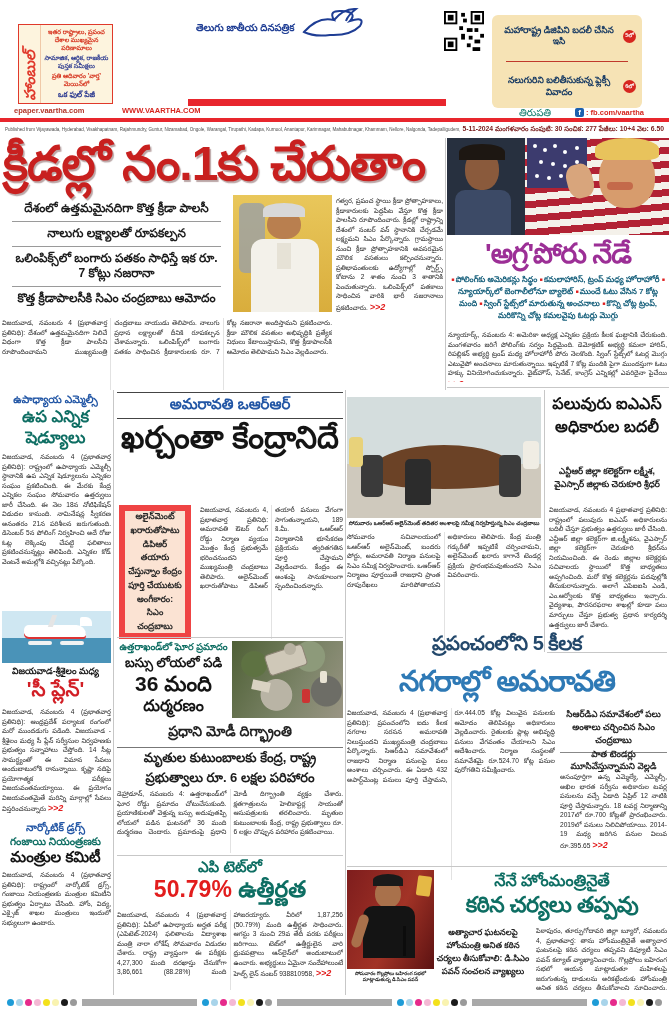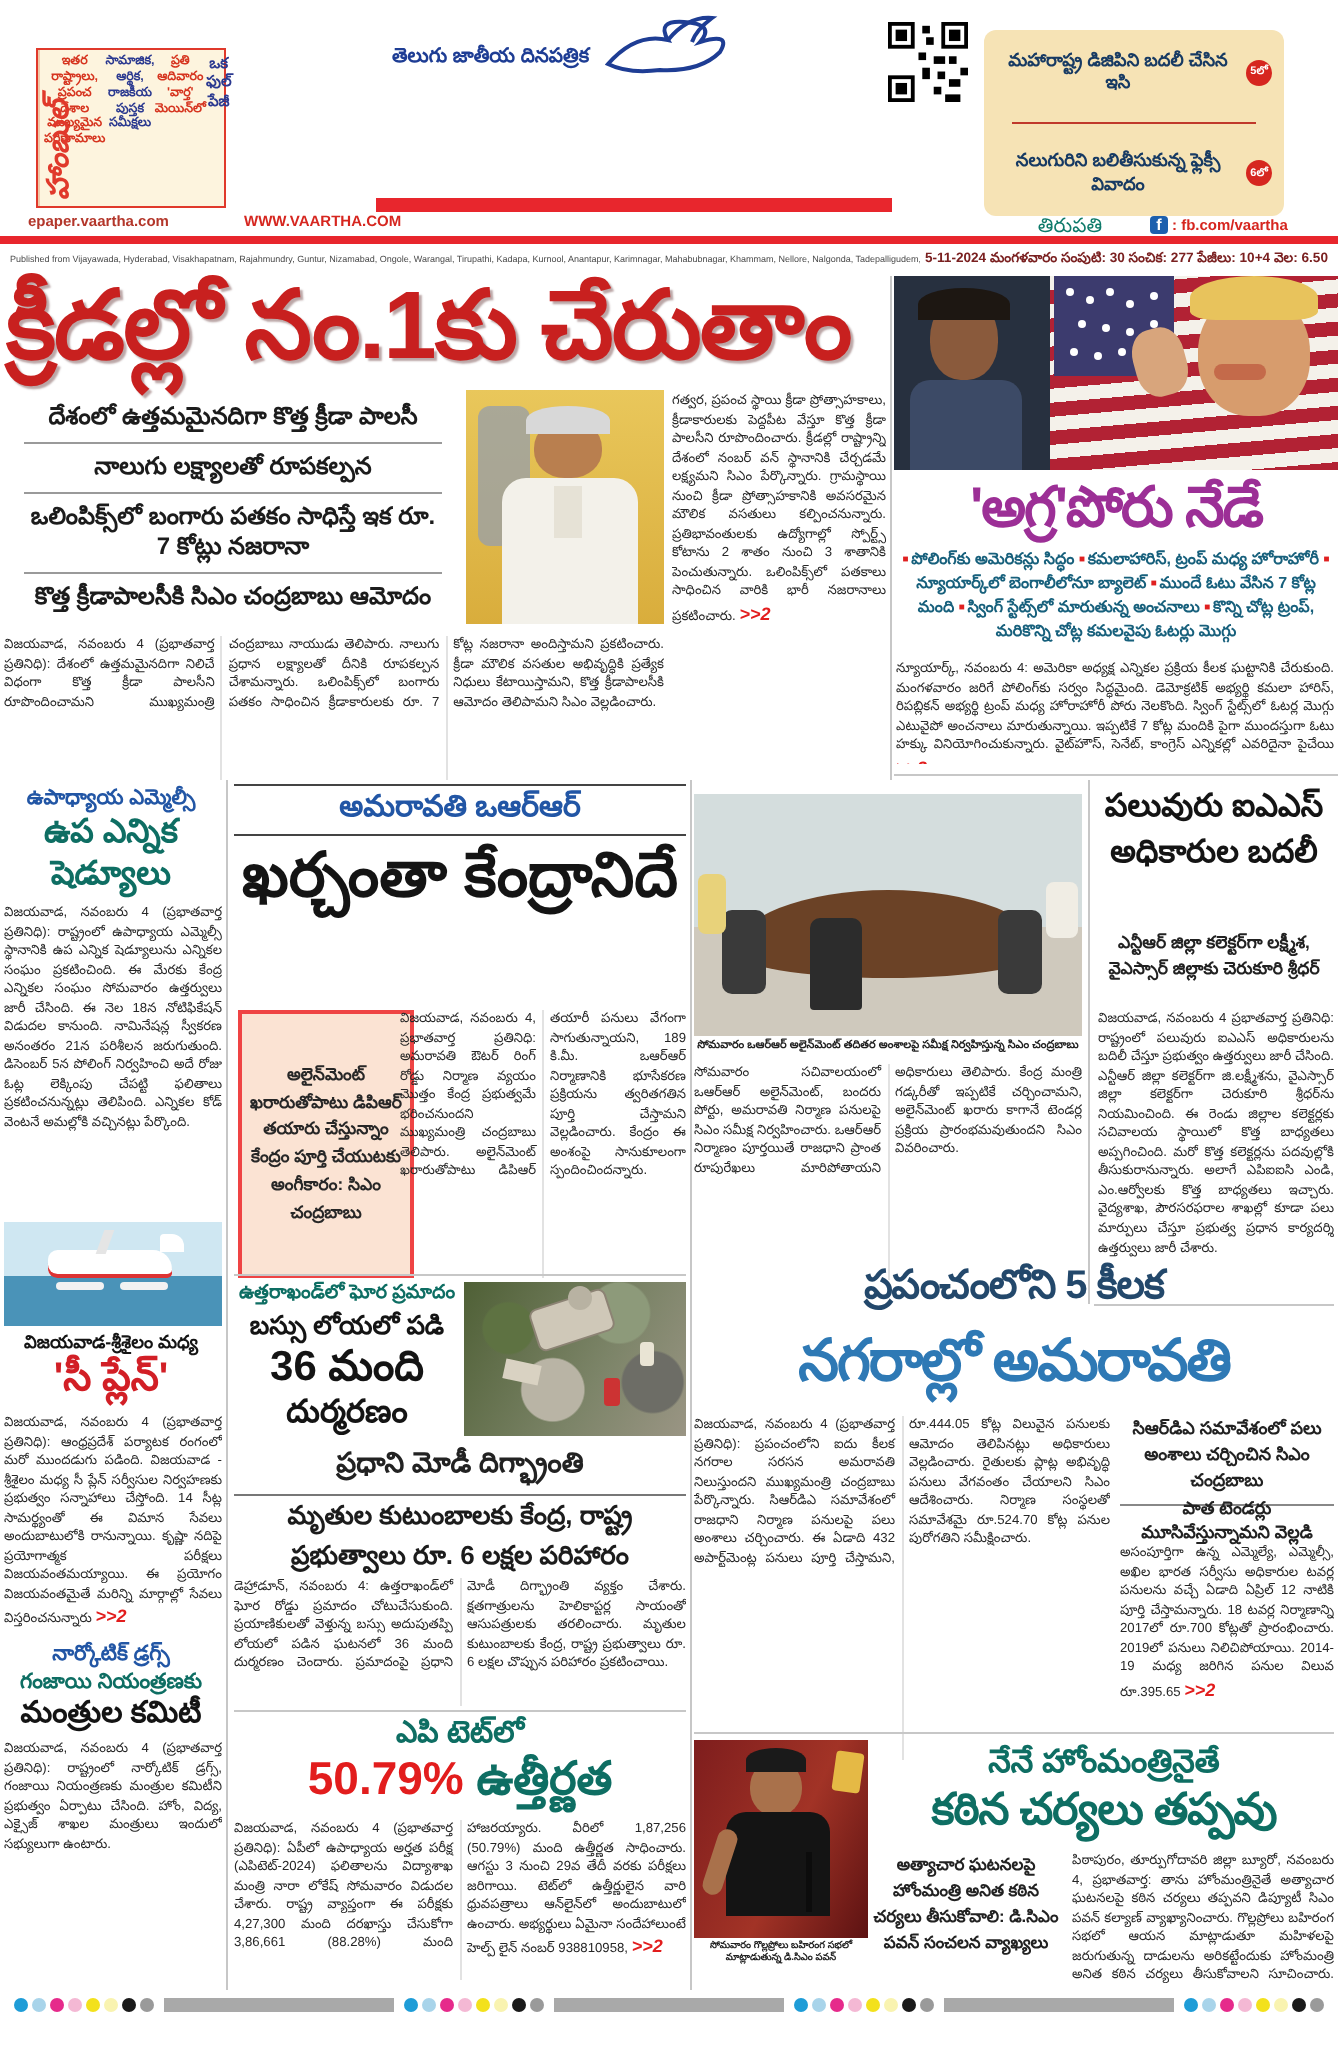--- a/index.html
+++ b/index.html
@@ -12,21 +12,21 @@
   .cols2{column-count:2;column-gap:7px;column-rule:1px solid #e2e2e2}
   .cols3{column-count:3;column-gap:7px;column-rule:1px solid #e2e2e2}
   .cont{color:#e21d1d;font-weight:bold;font-size:9px;font-style:italic}
   .vline{position:absolute;width:1px;background:#c7c7c7}
   .hline{position:absolute;height:1px;background:#c7c7c7}
 
   
   .promo-box{left:18px;top:24px;width:95px;height:80px;border:1.5px solid #e0392b;background:#fdf4de;display:flex}
   .promo-vert{width:22px;position:relative;border-right:1px solid #f0c9a8}
   .promo-vert span{position:absolute;left:-23px;top:30px;transform:rotate(-90deg);transform-origin:center;display:block;width:70px;color:#e0392b;font-weight:bold;font-size:15px;white-space:nowrap;font-style:italic}
-  .promo-lines{flex:1;display:flex;justify-content:space-around;padding:2px 2px;text-align:center}
+  .promo-lines{flex:1;display:flex;flex-direction:column;justify-content:space-around;padding:2px 2px;text-align:center}
   .promo-line{font-size:6.3px;font-weight:bold;line-height:1.25}
   .promo-red{color:#d6341f}
   .promo-blue{color:#2b3990}
   .promo-big{font-size:7.5px}
   .tagline{left:196px;top:22px;width:160px;color:#1e3d94;font-weight:bold;font-size:10px}
   .logo{left:188px;top:26px;width:260px;color:#1e3d94;font-weight:bold;font-size:62px;line-height:1.05;letter-spacing:2px}
   .logo-bar{left:188px;top:99px;width:258px;height:7px;background:#e8262d}
   .url-red{color:#b3362a;font-weight:bold;font-size:7.5px}
   .teaser-box{left:492px;top:15px;width:150px;height:93px;background:#f6e3b5;border-radius:6px;padding:4px 6px;display:flex;flex-direction:column;justify-content:space-around}
   .teaser-row{display:flex;align-items:center;gap:3px}
@@ -54,21 +54,21 @@
   .us-points{left:449px;top:274px;width:218px;font-size:8px;font-weight:bold;color:#17607c;text-align:center;line-height:1.5}
   .pt::before{content:"■ ";color:#e02020;font-size:5px;vertical-align:1px}
 
   .kicker-blue{color:#2256a5;font-weight:bold}
   .kicker-teal{color:#0e6e63;font-weight:bold}
   .teal{color:#0e6e63}
   .story-head{font-weight:bold;color:#141414}
 
   .orr-kicker{left:117px;top:392px;width:226px;border-top:1.5px solid #444;border-bottom:1.5px solid #444;font-size:15px;text-align:center;padding:2px 0;color:#2256a5;font-weight:bold}
   .orr-head{left:117px;top:417px;width:226px;font-size:31px;font-weight:bold;color:#141414;text-align:center;line-height:1.35}
-  .hl-box{left:119px;top:505px;width:88px;height:134px;background:#fbe3d3;border:2px solid #ef4444;font-size:8.6px;font-weight:bold;color:#272727;text-align:center;display:flex;align-items:center;padding:3px;line-height:1.6}
+  .hl-box{left:119px;top:505px;width:72px;height:134px;background:#fbe3d3;border:6px solid #ef4444;font-size:8.6px;font-weight:bold;color:#272727;text-align:center;display:flex;align-items:center;padding:3px;line-height:1.6}
 
   .ias-head{left:547px;top:392px;width:120px;font-size:16px;font-weight:bold;color:#141414;text-align:center;line-height:1.45}
   .ias-sub{left:547px;top:465px;width:120px;font-size:8.6px;font-weight:bold;color:#222;text-align:center;line-height:1.5}
 
   .bus-kicker{left:117px;top:641px;width:113px;font-size:9.5px;text-align:center}
   .bus-l1{left:117px;top:655px;width:113px;font-size:13px;font-weight:bold;text-align:center;color:#141414}
   .bus-l2{left:117px;top:672px;width:113px;font-size:21px;font-weight:bold;text-align:center;color:#141414}
   .bus-l3{left:117px;top:697px;width:113px;font-size:16px;font-weight:bold;text-align:center;color:#141414}
   .bus-s1{left:117px;top:723px;width:226px;font-size:14px;font-weight:bold;text-align:center;color:#222;border-bottom:1px solid #777;padding-bottom:4px;margin:0}
   .bus-s2{left:117px;top:748px;width:226px;font-size:13px;font-weight:bold;text-align:center;color:#1c1c1c;line-height:1.5}

